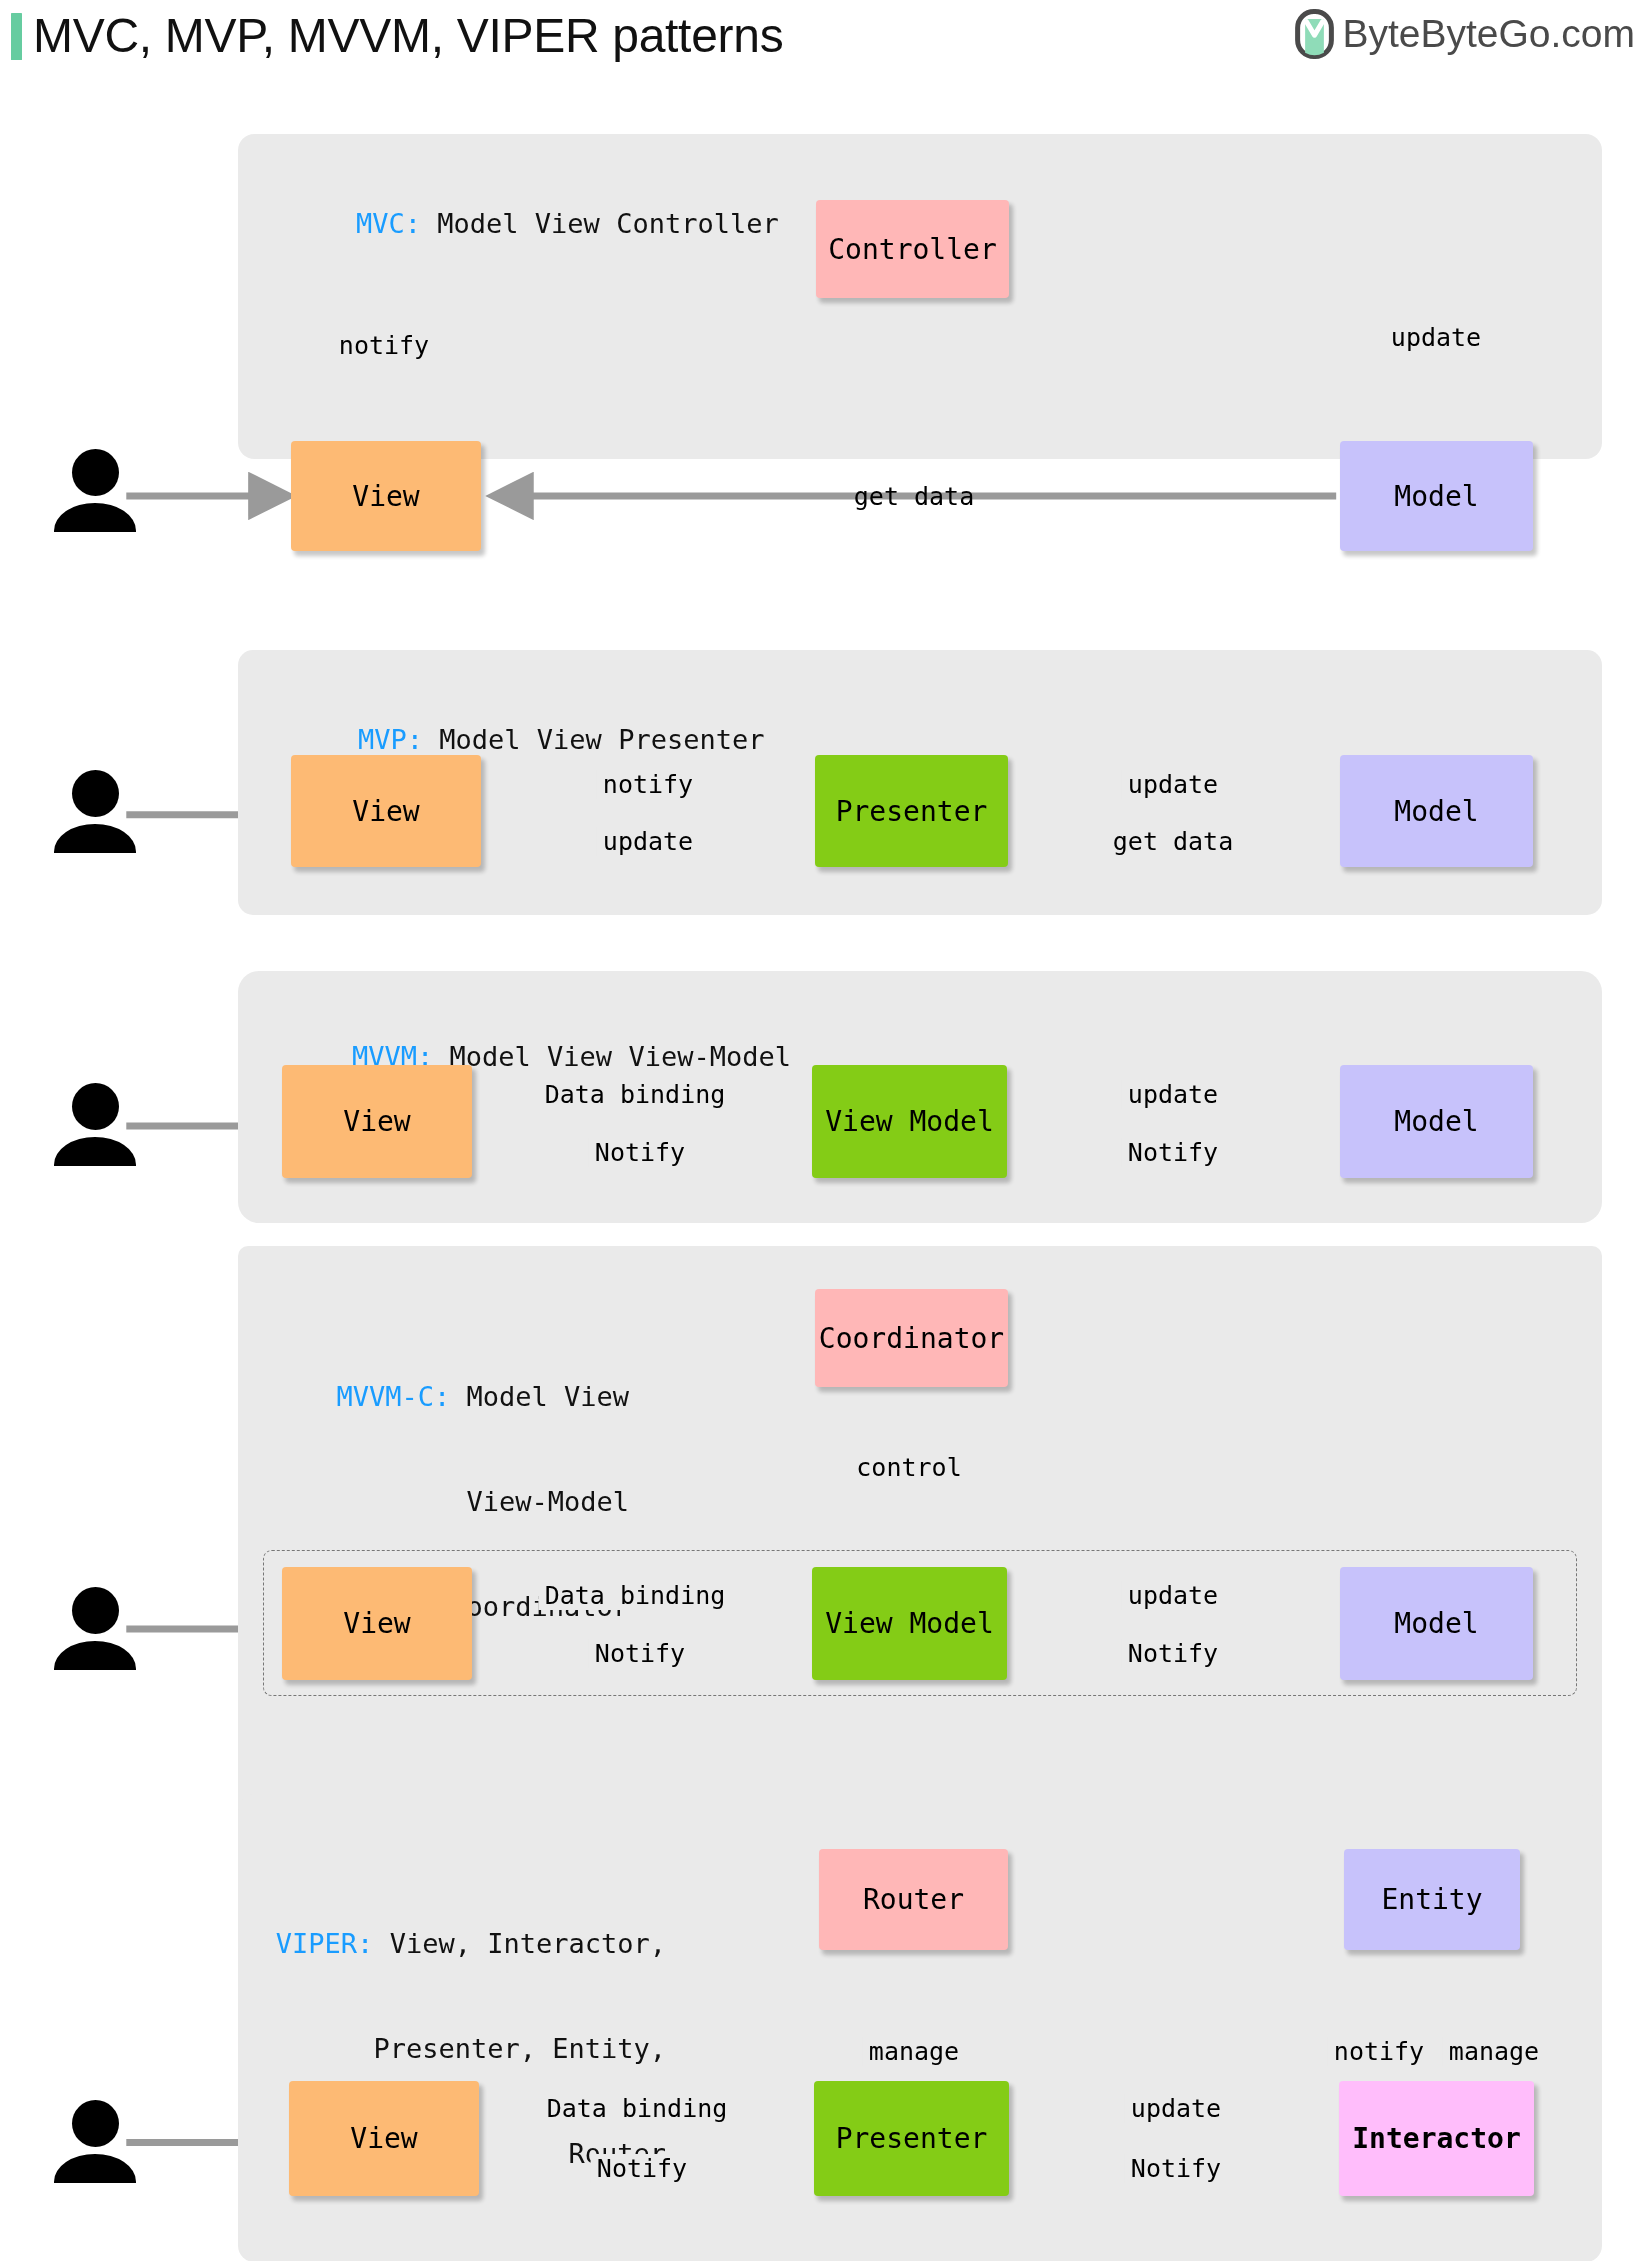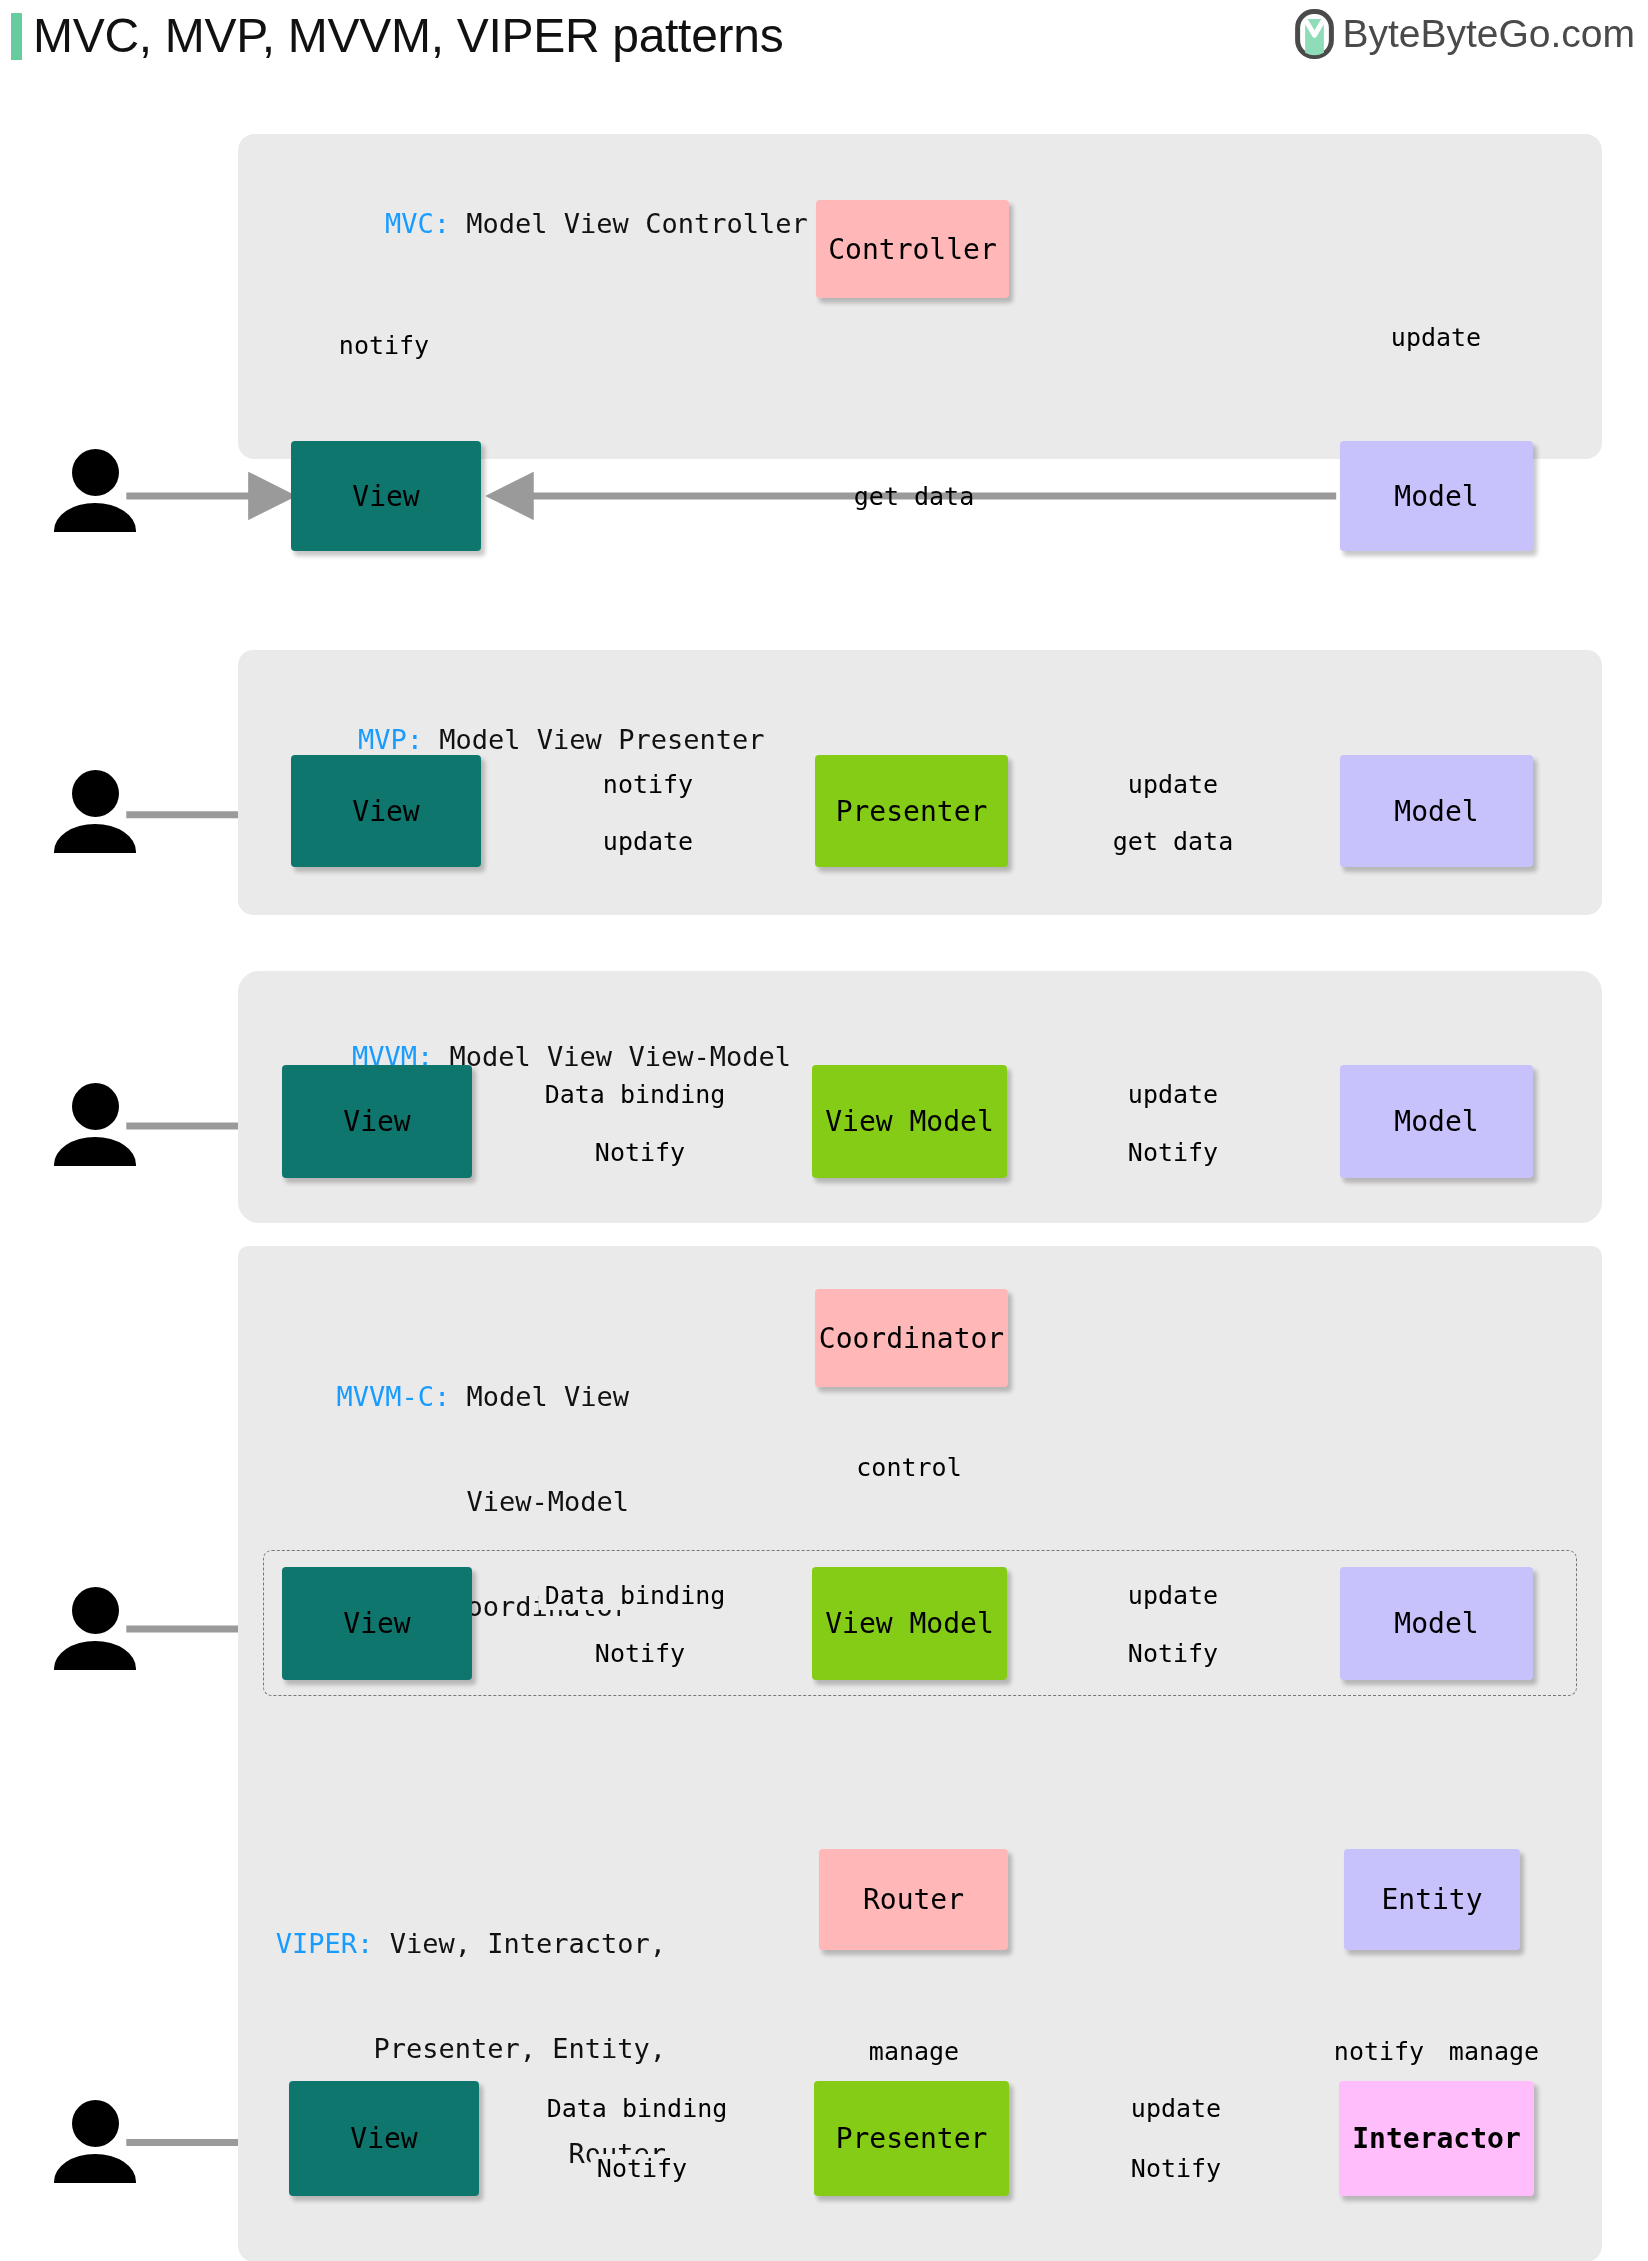--- a/index.html
+++ b/index.html
@@ -25,21 +25,21 @@
 
   
   .user-icon{position:absolute;width:82px;height:81px;}
   .user-icon .head{position:absolute;left:17.6px;top:0px;width:47px;height:47px;border-radius:50%;background:#000;}
   .user-icon .body{position:absolute;left:0px;top:54px;width:82px;height:29px;background:#000;
     border-top-left-radius:43px 29px;border-top-right-radius:43px 29px;}
 
   
   .node{position:absolute;border-radius:4px;display:flex;align-items:center;justify-content:center;
     font-size:28px;color:#000;white-space:nowrap;box-shadow:3.8px 4.4px 4.4px rgba(0,0,0,0.22);}
-  .n-view{background:#0f766e;}
+  .n-view{background:#fdba74;}
   .n-model{background:#C7C2FB;}
   .n-ctrl{background:#FFB7B7;}
   .n-pres{background:#84cc16;}
   .n-inter{background:#FFBDFB;}
 
   
   .dashed-group{position:absolute;border:1.9px dashed #777;border-radius:8.8px;}
 
   
   .arrows{position:absolute;left:0;top:0;width:1649px;height:2261px;pointer-events:none;}
@@ -115,21 +115,21 @@
     <path d="M770 3350 L1280 3350"></path>
     <path d="M1610 3350 L2115 3350"></path>
   </g>
   <g stroke="#9A9A9A" stroke-width="11" fill="none" marker-end="url(#ah)" stroke-dasharray="34 30">
     <path d="M2115 3442 L1620 3442"></path>
     <path d="M1280 3442 L775 3442"></path>
   </g>
 </svg>
 
 <div class="panel" style="top:134px;height:325px;">
-  <div class="panel-title" style="left:82px;top:37px;">
+  <div class="panel-title" style="left:53px;top:37px;">
     <span class="key">MVC:</span><span> Model View Controller</span>
   </div>
 </div>
 <div class="user-icon" style="left:54px;top:449px;">
   <div class="head"></div>
   <div class="body"></div>
 </div>
 <div class="node n-view" style="left:291px;top:441px;width:190px;height:110px;">View</div>
 <div class="node n-ctrl" style="left:816px;top:200px;width:193px;height:98px;">Controller</div>
 <div class="node n-model" style="left:1340px;top:441px;width:193px;height:110px;">Model</div>

